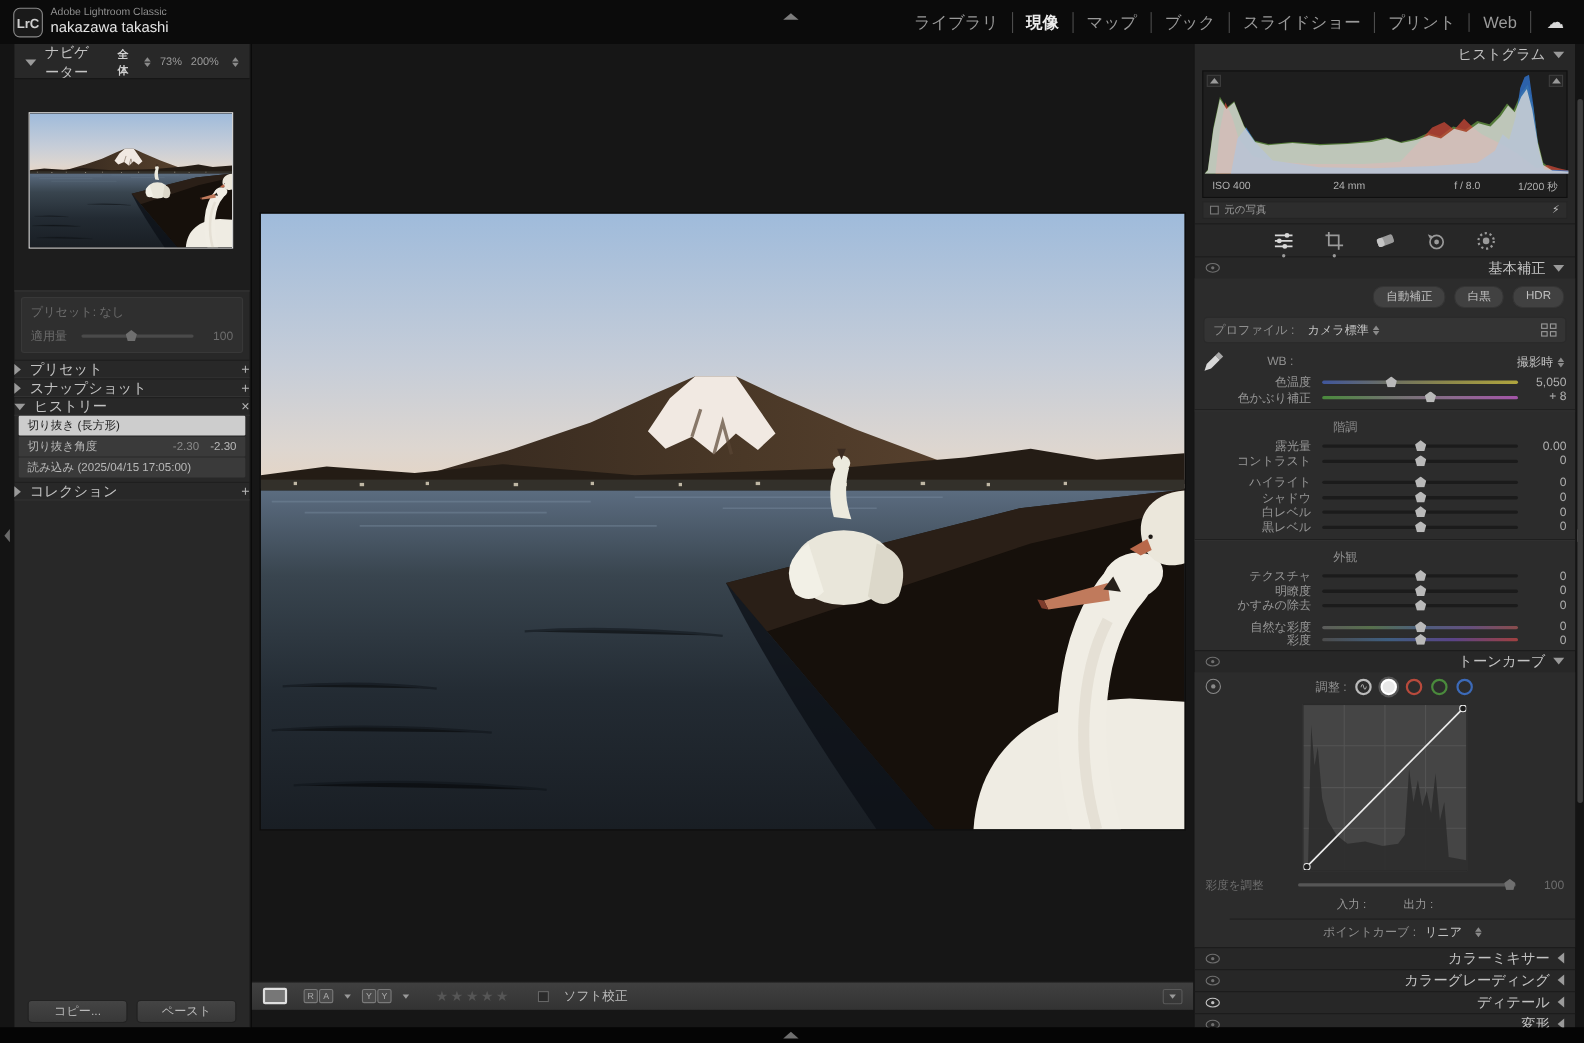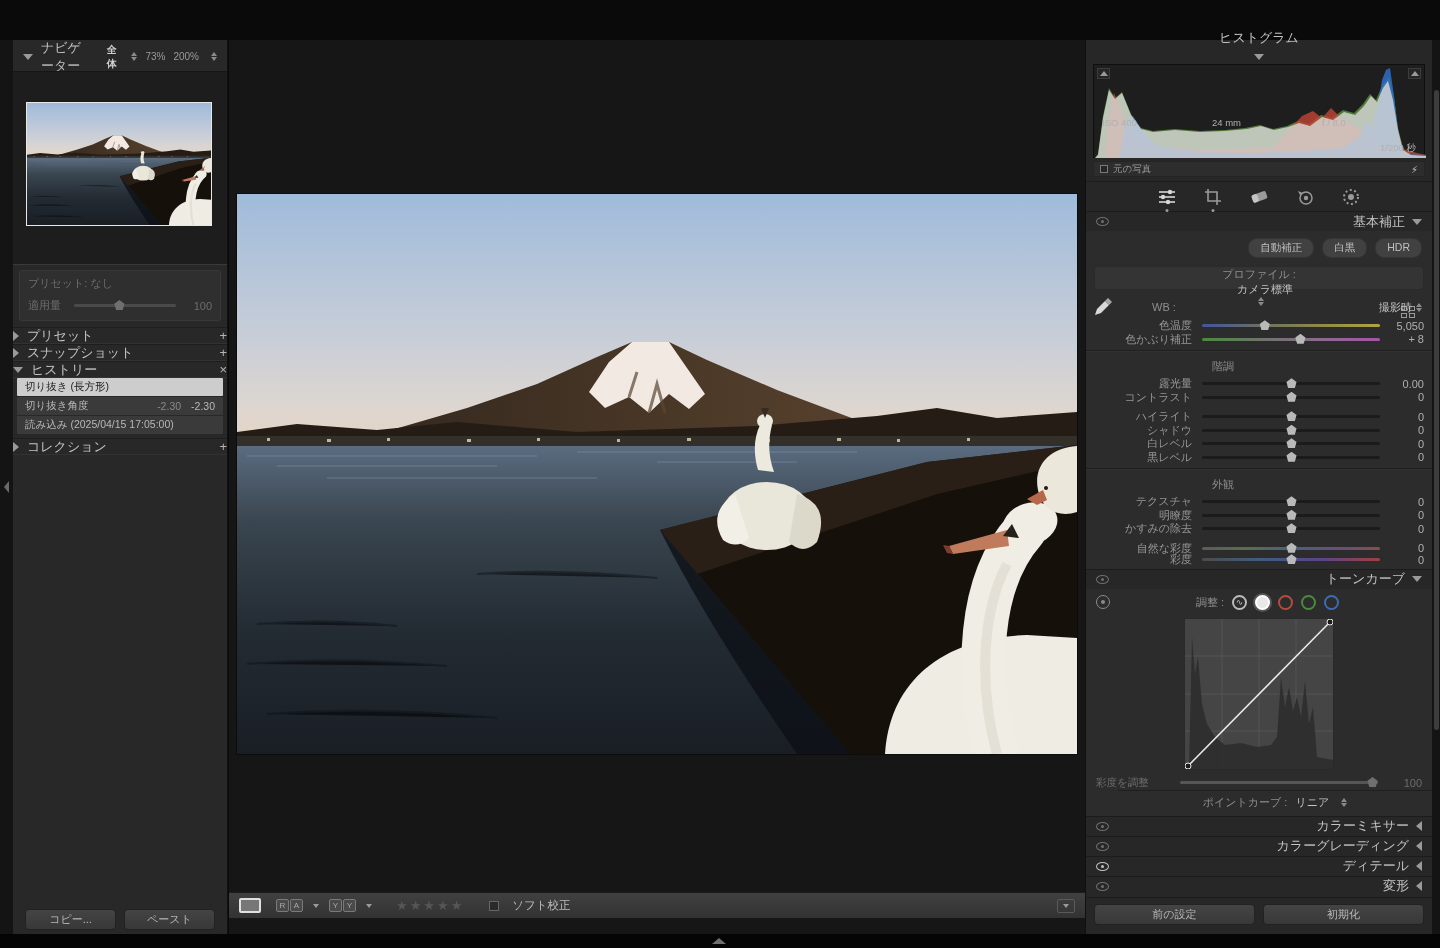--- a/index.html
+++ b/index.html
@@ -80,39 +80,39 @@
   .sp-label { font-size:11.5px; color:#bdbdbd; margin-left:6px; }
   .tb-right { margin-left:auto; width:18px; height:14px; border:1px solid #5a5a5a; border-radius:2px; display:flex; align-items:center; justify-content:center; }
   #bottom-strip { position:absolute; left:0; bottom:0; width:1440px; height:14px; background:#050505; }
   #bottom-strip .tri { position:absolute; left:712px; top:4px; width:0;height:0;border-left:7px solid transparent;border-right:7px solid transparent;border-bottom:6px solid #6f6f6f; }
 
   
   #rightpanel { position:absolute; right:8px; top:40px; width:347px; bottom:14px; background:#272727; border-left:1px solid #111; }
   #rp-scroll { position:absolute; right:-7px; top:50px; width:5px; height:640px; background:#3d3d3d; border-radius:3px; }
   .rhead { display:flex; align-items:center; justify-content:flex-end; gap:7px; height:20px; padding:0 10px; font-size:13px; color:#c3c3c3; border-top:1px solid #1c1c1c; }
   .rhead .eyeslot { margin-right:auto; }
-  #hist-box { margin:4px 7px 0 7px; height:94px; background:#1e1e1e; border:1px solid #0f0f0f; position:relative; }
+  #hist-box { margin:4px 7px 0 7px; height:116px; background:#1e1e1e; border:1px solid #0f0f0f; position:relative; }
   #hist-box svg { position:absolute; left:1px; top:1px; }
   .clipbtn { position:absolute; top:3px; width:13px; height:11px; background:#262626; border:1px solid #3c3c3c; display:flex; align-items:center; justify-content:center; }
   .clipbtn i { width:0;height:0;border-left:4px solid transparent;border-right:4px solid transparent;border-bottom:5px solid #9a9a9a; }
   .clipbtn.l { left:3px; } .clipbtn.r { right:3px; }
   #exif { position:absolute; left:0; bottom:2px; width:100%; display:flex; padding:0 8px; font-size:9.5px; color:#b0b0b0; }
-  #exif .a { width:110px; } #exif .b { width:110px; } #exif .c { flex:1; } #exif .d { text-align:right;margin-top:25px; }
+  #exif .a { width:110px; } #exif .b { width:110px; } #exif .c { flex:1; } #exif .d { text-align:right; }
   #orig-row { margin:3px 7px 0 7px; height:16px; background:#2d2d2d; border:1px solid #242424; display:flex; align-items:center; padding:0 6px; }
   #orig-row .cb { width:8px; height:8px; border:1px solid #7a7a7a; background:#262626; }
   #orig-row .t { font-size:9.5px; color:#9a9a9a; margin-left:5px; }
   #orig-row .fl { margin-left:auto; color:#b8b8b8; font-size:10px; }
   #tools { height:30px; margin-top:4px; border-top:1px solid #1c1c1c; display:flex; align-items:center; justify-content:center; gap:22px; }
   .tool { position:relative; width:24px; height:22px; display:flex; align-items:center; justify-content:center; }
   .tool.dot::after { content:""; position:absolute; left:50%; bottom:-4px; width:3px; height:3px; border-radius:50%; background:#9a9a9a; transform:translateX(-50%); }
   
   .subbg { background:#2c2c2c; }
   #autorow { display:flex; justify-content:flex-end; gap:8px; padding:7px 10px 5px 10px; }
   .pill { background:#414141; border:1px solid #353535; border-radius:9px; color:#c0c0c0; font-size:10.5px; padding:2px 11px; }
-  #profile-row { margin:3px 8px; background:#343434; border:1px solid #2a2a2a; border-radius:4px; height:24px; display:flex; align-items:center; padding:0 8px; font-size:11px;flex-direction:column; }
+  #profile-row { margin:3px 8px; background:#343434; border:1px solid #2a2a2a; border-radius:4px; height:24px; display:flex; align-items:center; padding:0 8px; font-size:11px; }
   #profile-row .l { color:#8f8f8f; } #profile-row .v { color:#c4c4c4; margin-left:12px; }
   .gridicon { margin-left:auto; display:grid; grid-template-columns:6px 6px; grid-gap:2px; }
   .gridicon span { width:6px; height:5px; border:1px solid #9a9a9a; }
   #wb-row { display:flex; align-items:center; padding:4px 10px 2px 6px; height:26px; }
   #wb-row .wb { font-size:11px; color:#8f8f8f; margin-left:38px; }
   #wb-row .val { margin-left:auto; font-size:11px; color:#c4c4c4; }
   .srow { display:flex; align-items:center; height:13.5px; padding:0 8px; }
   .slabel { width:108px; text-align:right; font-size:11px; color:#969696; padding-right:10px; white-space:nowrap; }
   .strack { position:relative; flex:1; height:3px; border-radius:2px; background:#1b1b1b; }
   .sval { width:44px; text-align:right; font-size:11px; color:#b0b0b0; }
@@ -219,20 +219,36 @@
         <path d="M712,352 L706,351 L710,359 L716,360 Z" fill="#7e3c2c"></path>
         <path d="M775,330 L766,342 L782,344 Z" fill="#26201a"></path>
 
         <path d="M840,252 C812,254 796,272 801,296 C805,316 822,324 840,318 Z" fill="#ebe7db"></path>
         <path d="M806,296 L790,305 L800,311 L810,306 Z" fill="#b8684a"></path>
         <circle cx="809" cy="294" r="2" fill="#1e1a16"></circle>
       </symbol>
     </defs>
   </svg>
 
+  <div id="topbar">
+    <div class="logo">LrC</div>
+    <div class="appname">Adobe Lightroom Classic</div>
+    <div class="username">nakazawa takashi</div>
+    <div class="top-collapse"></div>
+    <div id="modules">
+      <span class="mod">ライブラリ</span>
+      <span class="mod active">現像</span>
+      <span class="mod">マップ</span>
+      <span class="mod">ブック</span>
+      <span class="mod">スライドショー</span>
+      <span class="mod">プリント</span>
+      <span class="mod">Web</span>
+      <span class="cloud-wrap">☁</span>
+    </div>
+  </div>
 
   <div class="edge" id="edge-left">
       <span class="tri-l"></span>
     </div>
   <div class="edge" id="edge-right">
       <span class="tri-r"></span>
     </div>
 
   <div id="leftpanel">
     <div class="lhead" id="nav-header">
@@ -338,21 +354,21 @@
       <span class="sp-label">ソフト校正</span>
       <span class="tb-right">
           <span class="tb-dd" style="margin:0;"></span>
         </span>
     </div>
   </div>
 
   <div id="rightpanel">
     <div id="rp-scroll"></div>
 
-    <div class="rhead" style="border-top:none;flex-direction:column;">
+    <div class="rhead" style="border-top:none;">
       <span>ヒストグラム</span>
       <span class="tri-down"></span>
     </div>
     <div id="hist-box">
       <svg width="331" height="92" viewBox="0 0 331 92" preserveAspectRatio="none">
         <path d="M0,92 L3,88 L8,50 L14,22 L20,32 L27,26 L36,48 L46,62 L58,65 L80,63 L105,65 L130,64 L150,62 L165,59 L178,63 L192,60 L203,55 L214,58 L226,49 L237,52 L248,44 L259,47 L268,38 L275,28 L281,34 L288,18 L294,11 L299,32 L303,62 L308,82 L316,88 L331,89 L331,92 Z" fill="#5d8a3e" opacity="0.85"></path>
         <path d="M10,92 L14,52 L19,27 L25,40 L31,60 L44,76 L66,81 L95,83 L145,83 L178,81 L196,62 L207,50 L218,45 L227,52 L236,42 L244,50 L252,56 L262,61 L272,66 L285,74 L302,87 L312,84 L322,87 L331,89 L331,92 Z" fill="#c04534" opacity="0.8"></path>
         <path d="M24,92 L30,60 L38,50 L46,63 L62,80 L104,86 L155,87 L207,85 L248,82 L264,71 L271,56 L277,61 L283,40 L287,14 L291,4 L295,2 L299,30 L304,72 L309,88 L331,89 L331,92 Z" fill="#2f6fc4" opacity="0.85"></path>
         <path d="M0,92 L3,89 L8,52 L14,24 L20,33 L27,27 L36,49 L46,63 L58,66 L80,64 L105,66 L130,65 L152,63 L166,60 L179,64 L193,61 L204,57 L215,60 L227,51 L238,54 L249,46 L260,49 L269,40 L276,30 L282,36 L288,22 L293,15 L298,34 L303,64 L308,84 L316,89 L331,90 L331,92 Z" fill="#dadada" opacity="0.8"></path>
       </svg>
@@ -584,20 +600,24 @@
           <circle cx="145" cy="3" r="3" fill="#1c1c1c" stroke="#ececec" stroke-width="1"></circle>
         </svg>
       </div>
       <div id="tc-refine">
         <span class="lbl">彩度を調整</span>
         <span class="strack">
             <span class="knob dim" style="left:97%"></span>
           </span>
         <span class="sval">100</span>
       </div>
+      <div id="tc-io">
+        <span>入力 :</span>
+        <span>出力 :</span>
+      </div>
       <div id="tc-point">
         <span class="l">ポイントカーブ :</span>
         <span class="v">リニア</span>
         <span class="dd">
             <i class="u"></i>
             <i class="d"></i>
           </span>
       </div>
     </div>
 

